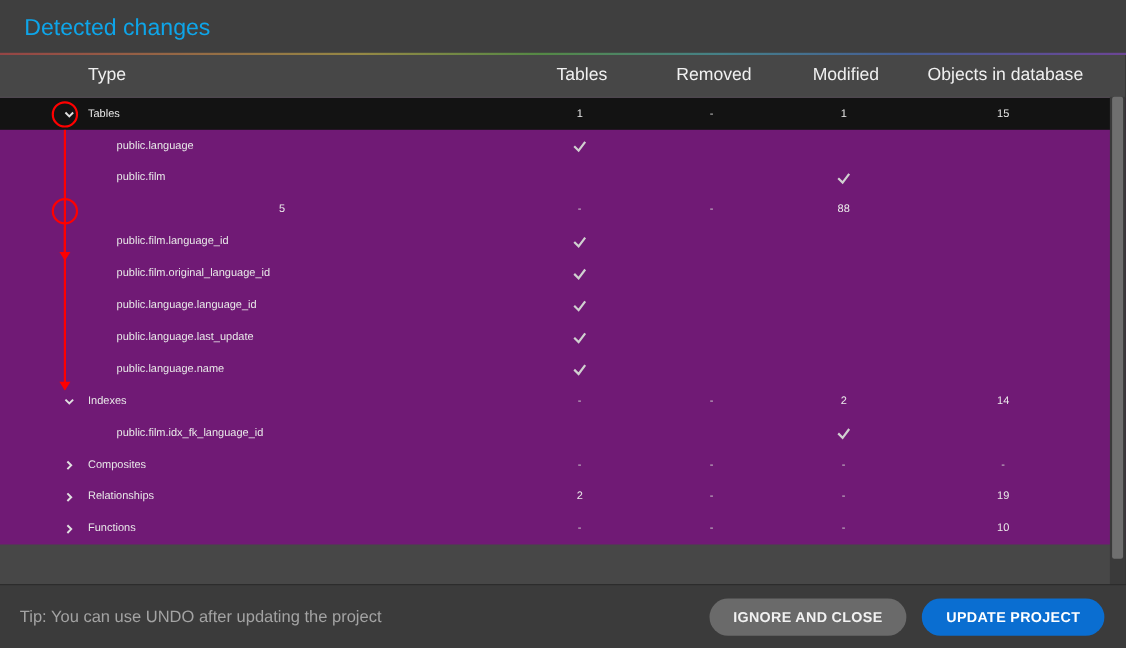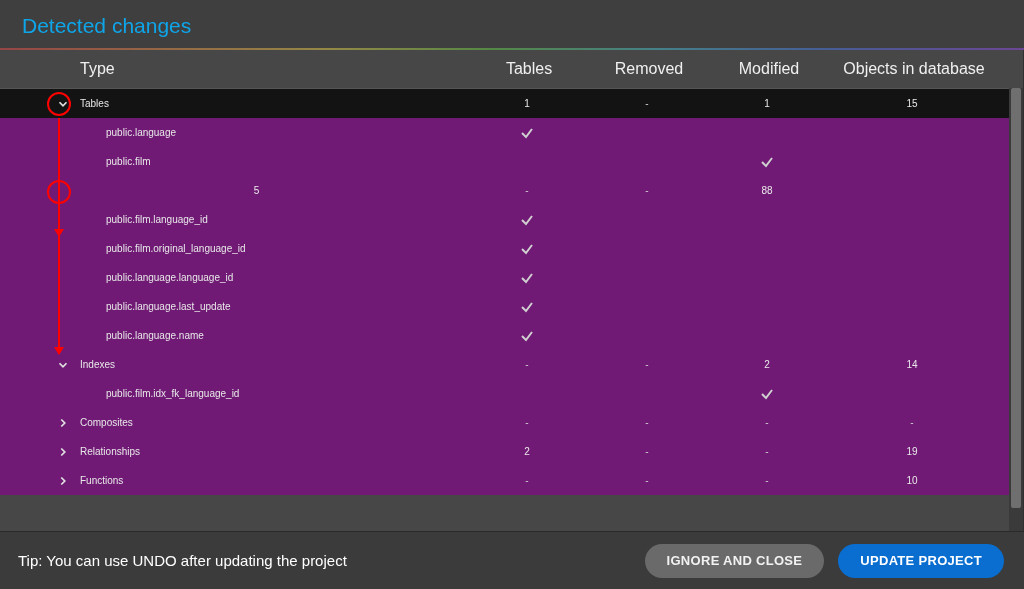--- a/index.html
+++ b/index.html
@@ -109,21 +109,21 @@
   .footer {
     height: 58px;
     display: flex;
     align-items: center;
     justify-content: space-between;
     padding: 0 20px 0 18px;
     background: #3b3b3b;
     border-top: 1px solid #2a2a2a;
     font-size: 15px;
   }
-  .footer .tip { color: #ffffff; }
+  .footer .tip { color: #a3a3a3; }
   .footer .buttons { display:flex; gap: 14px; }
   .btn {
     height: 34px;
     border-radius: 17px;
     border: none;
     padding: 0 22px;
     font-size: 13px;
     font-weight: 600;
     letter-spacing: 0.3px;
     cursor: pointer;

